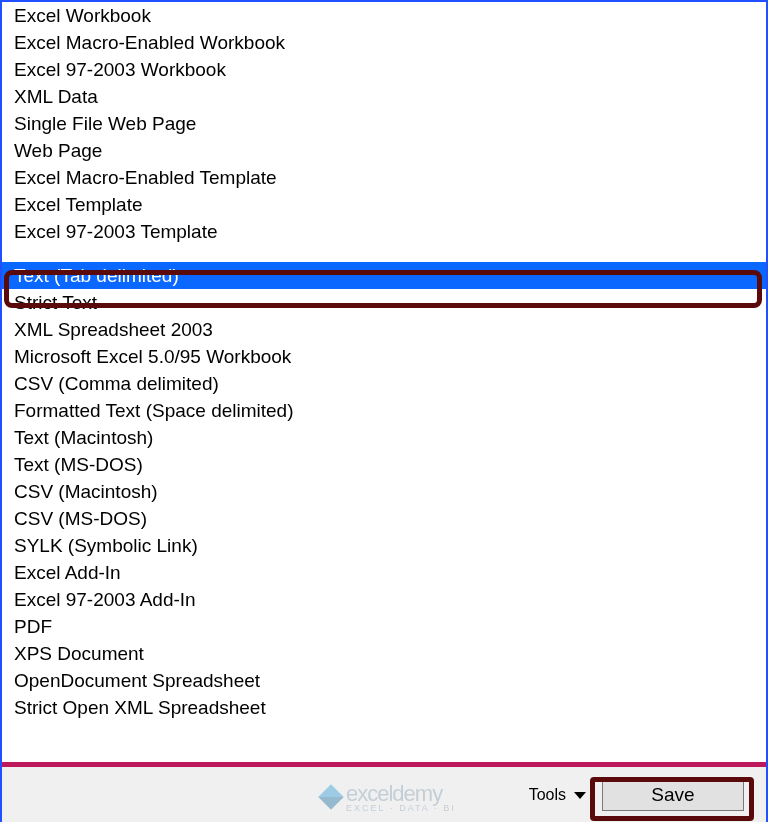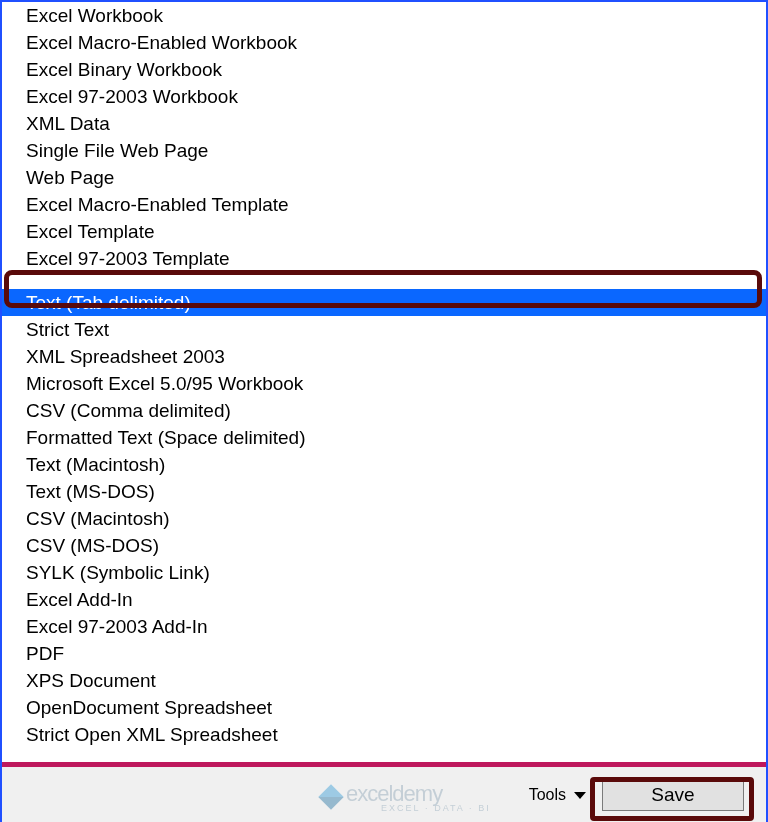--- a/index.html
+++ b/index.html
@@ -16,21 +16,21 @@
   .list {
     flex: 1 1 auto;
     overflow: hidden;
     background: #fff;
     position: relative;
   }
   .option {
     font-size: 19px;
     line-height: 27px;
     height: 27px;
-    padding-left: 24px;
+    padding-left: 12px;
     color: #000;
     white-space: nowrap;
     cursor: default;
     user-select: none;
     position: relative;
     z-index: 1;
   }
   .option.selected {
     background: #0a67ff;
     color: #fff;
@@ -91,31 +91,30 @@
     font-size: 14px;
     color: #8fa7b8;
     pointer-events: none;
   }
   .watermark .logo {
     width: 18px; height: 18px;
     transform: rotate(45deg);
     background: linear-gradient(135deg,#3b9ed6 50%,#2b78a6 50%);
   }
   .watermark .name { font-size: 22px; letter-spacing: -1px; font-weight: 500; color:#8fa7b8; }
-  .watermark .sub  { font-size: 9px; letter-spacing: 2px; color:#8fa7b8; display:block; margin-top:-4px;margin-left:35px;}
+  .watermark .sub  { font-size: 9px; letter-spacing: 2px; color:#8fa7b8; display:block; margin-top:-4px;}
 </style>
 </head>
 <body>
 
 <div class="window">
 
   <div class="list" id="filetype-list">
       <div class="option">Excel Workbook</div>
       <div class="option">Excel Macro-Enabled Workbook</div>
-      <div class="option">Excel Binary Workbook</div>
       <div class="option">Excel 97-2003 Workbook</div>
       <div class="option">XML Data</div>
       <div class="option">Single File Web Page</div>
       <div class="option">Web Page</div>
       <div class="option">Excel Macro-Enabled Template</div>
       <div class="option">Excel Template</div>
       <div class="option">Excel 97-2003 Template</div>
       <div class="option selected">Text (Tab delimited)</div>
       <div class="option">Strict Text</div>
       <div class="option">XML Spreadsheet 2003</div>

